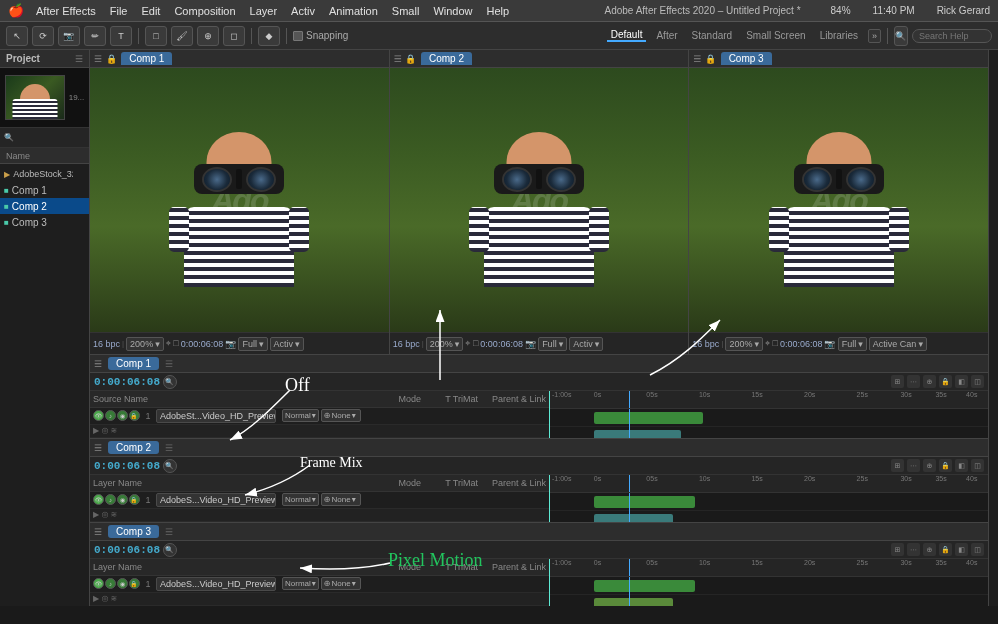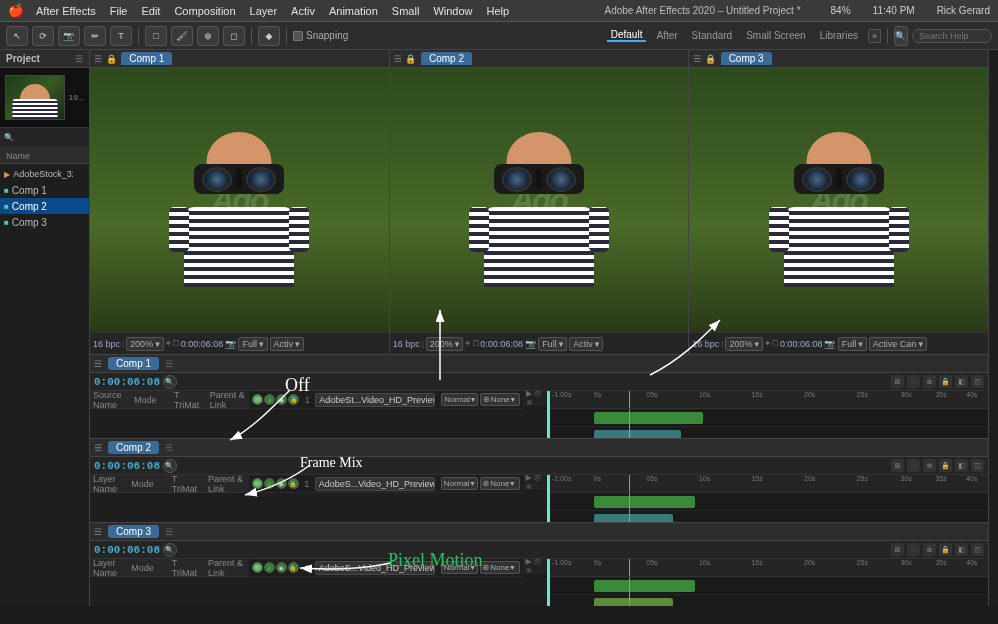--- a/index.html
+++ b/index.html
@@ -426,23 +426,23 @@
     .timeline-body {
       flex: 1;
       display: flex;
       min-height: 0;
       overflow: hidden;
     }
 
     .timeline-layers {
       width: 460px;
       background: #1e1e1e;
-      border-right: 3px solid #5eead4;
-      display: flex;
-      flex-direction: row;
+      border-right: 1px solid #5eead4;
+      display: flex;
+      flex-direction: column;
       overflow: hidden;
     }
 
     .tl-layer-header {
       height: 18px;
       background: #282828;
       display: flex;
       align-items: center;
       padding: 0 3px;
       border-bottom: 1px solid #333;

